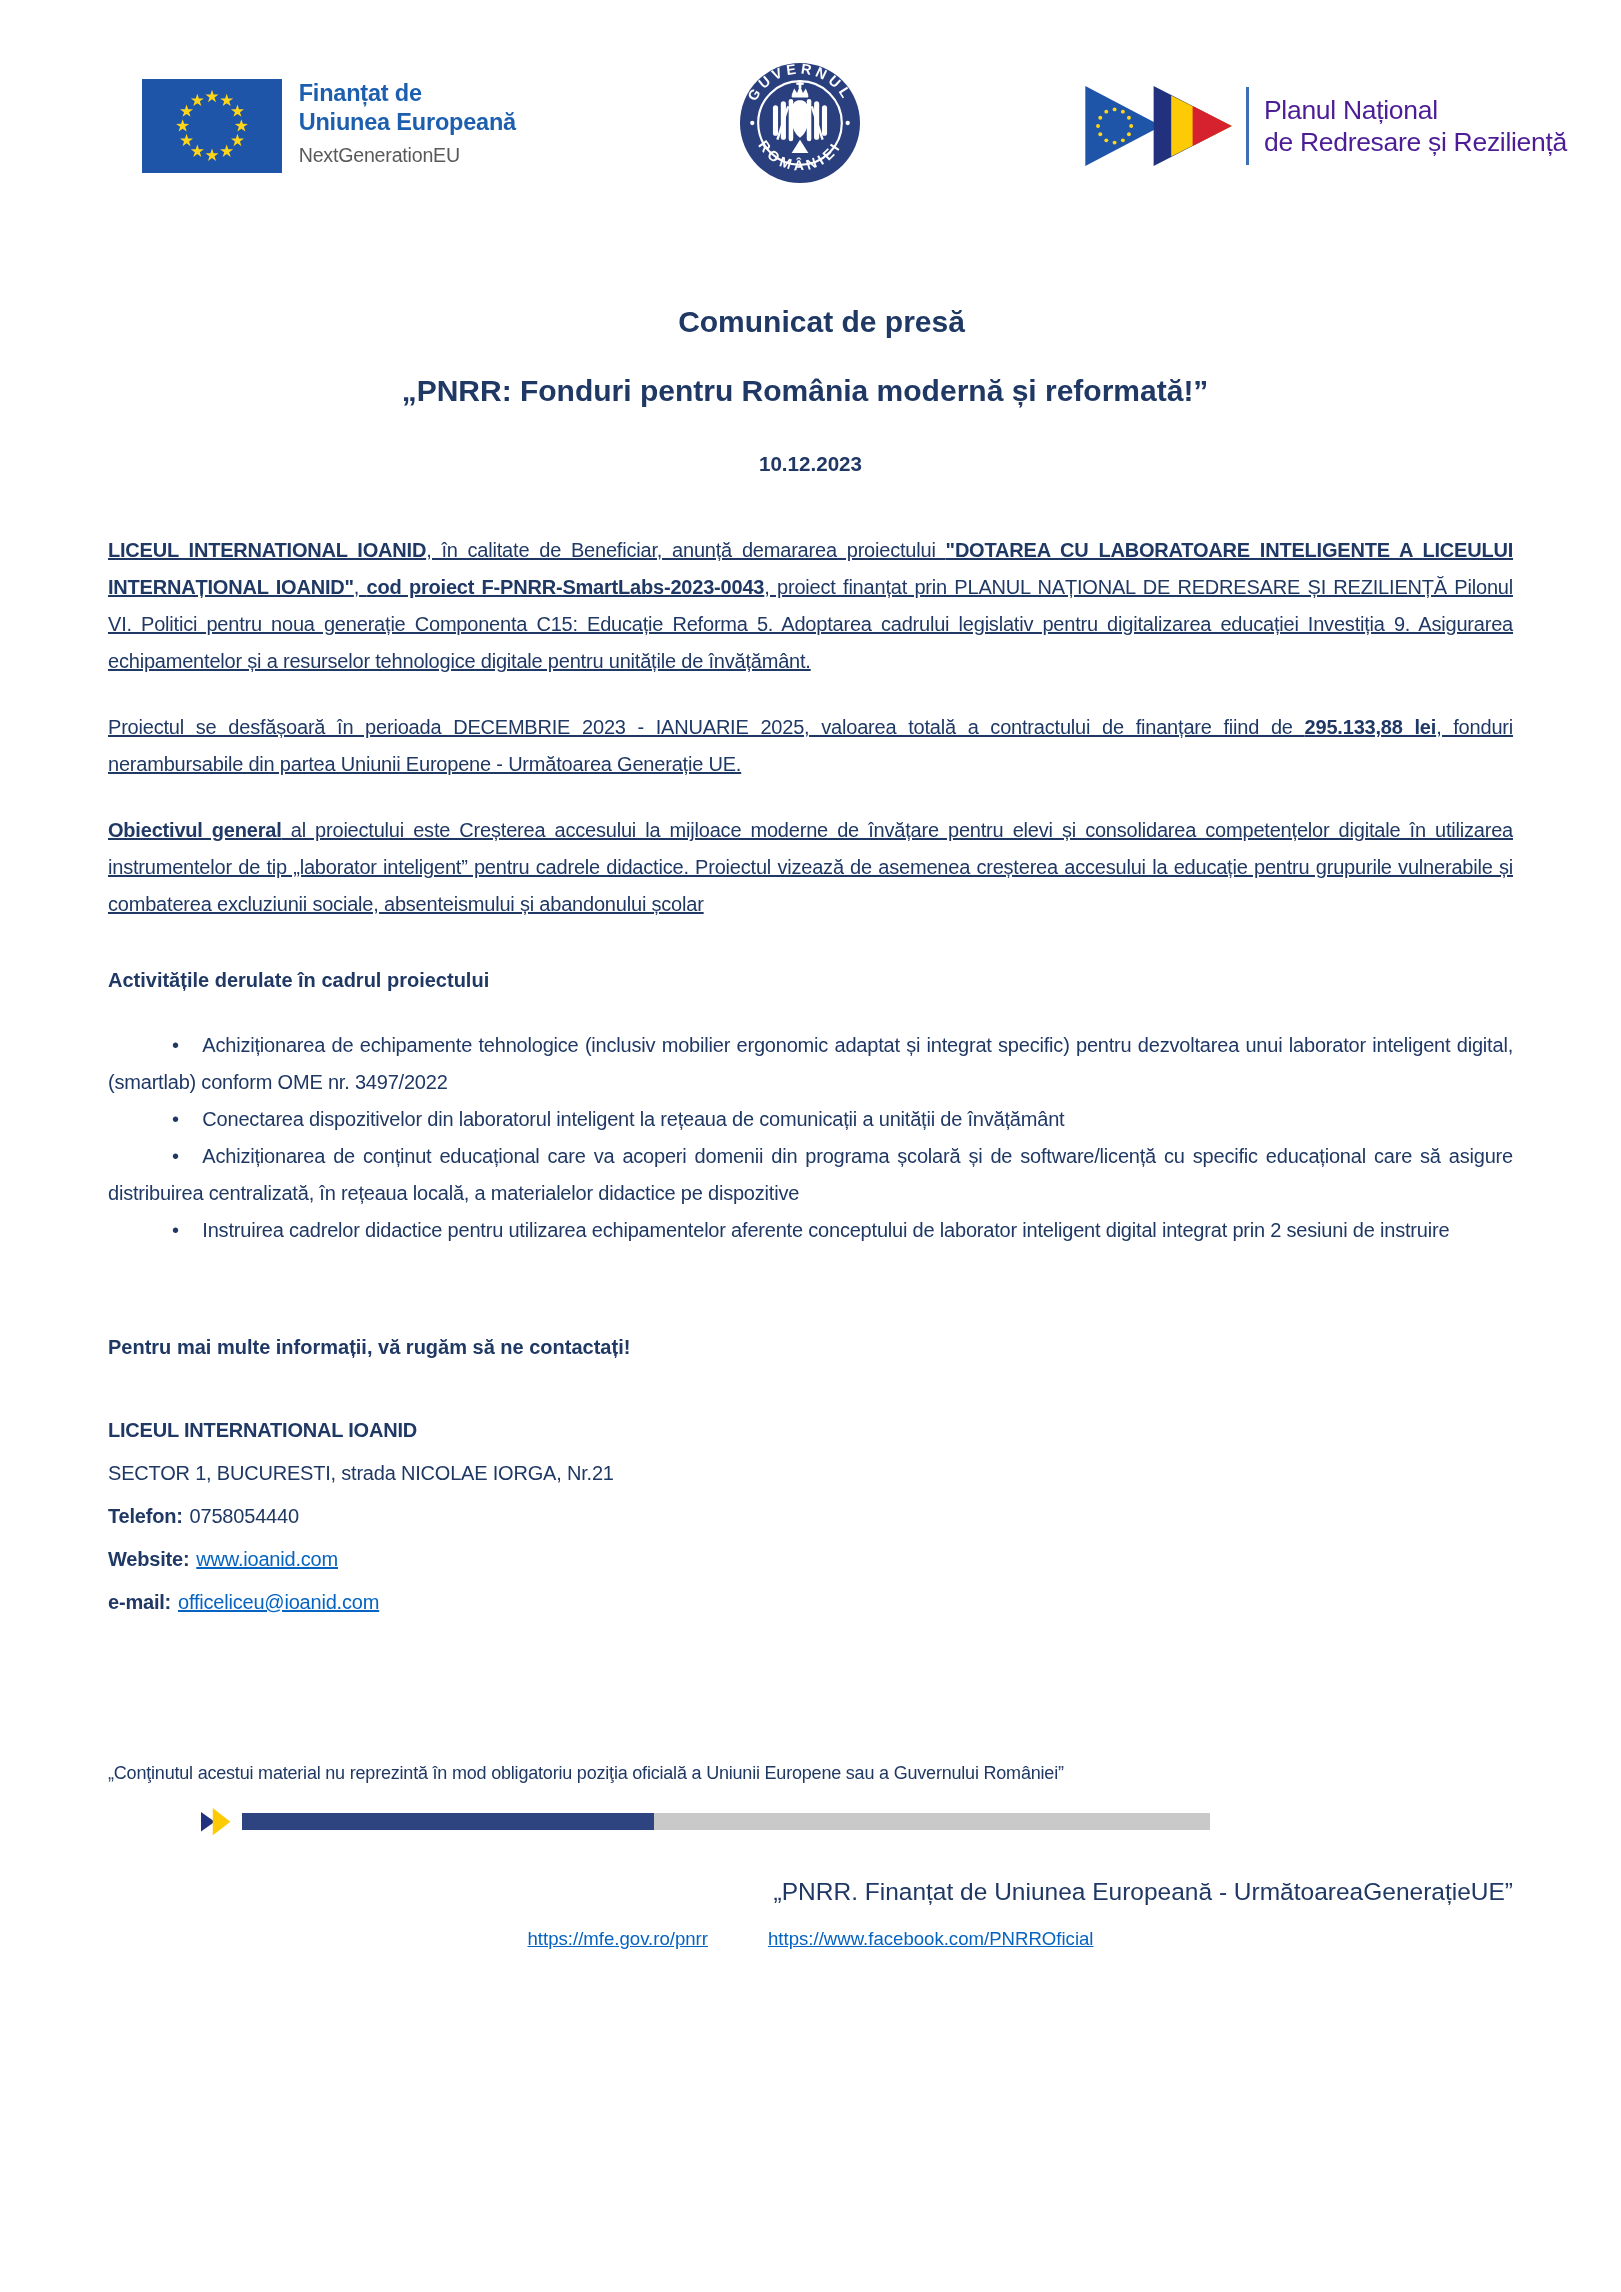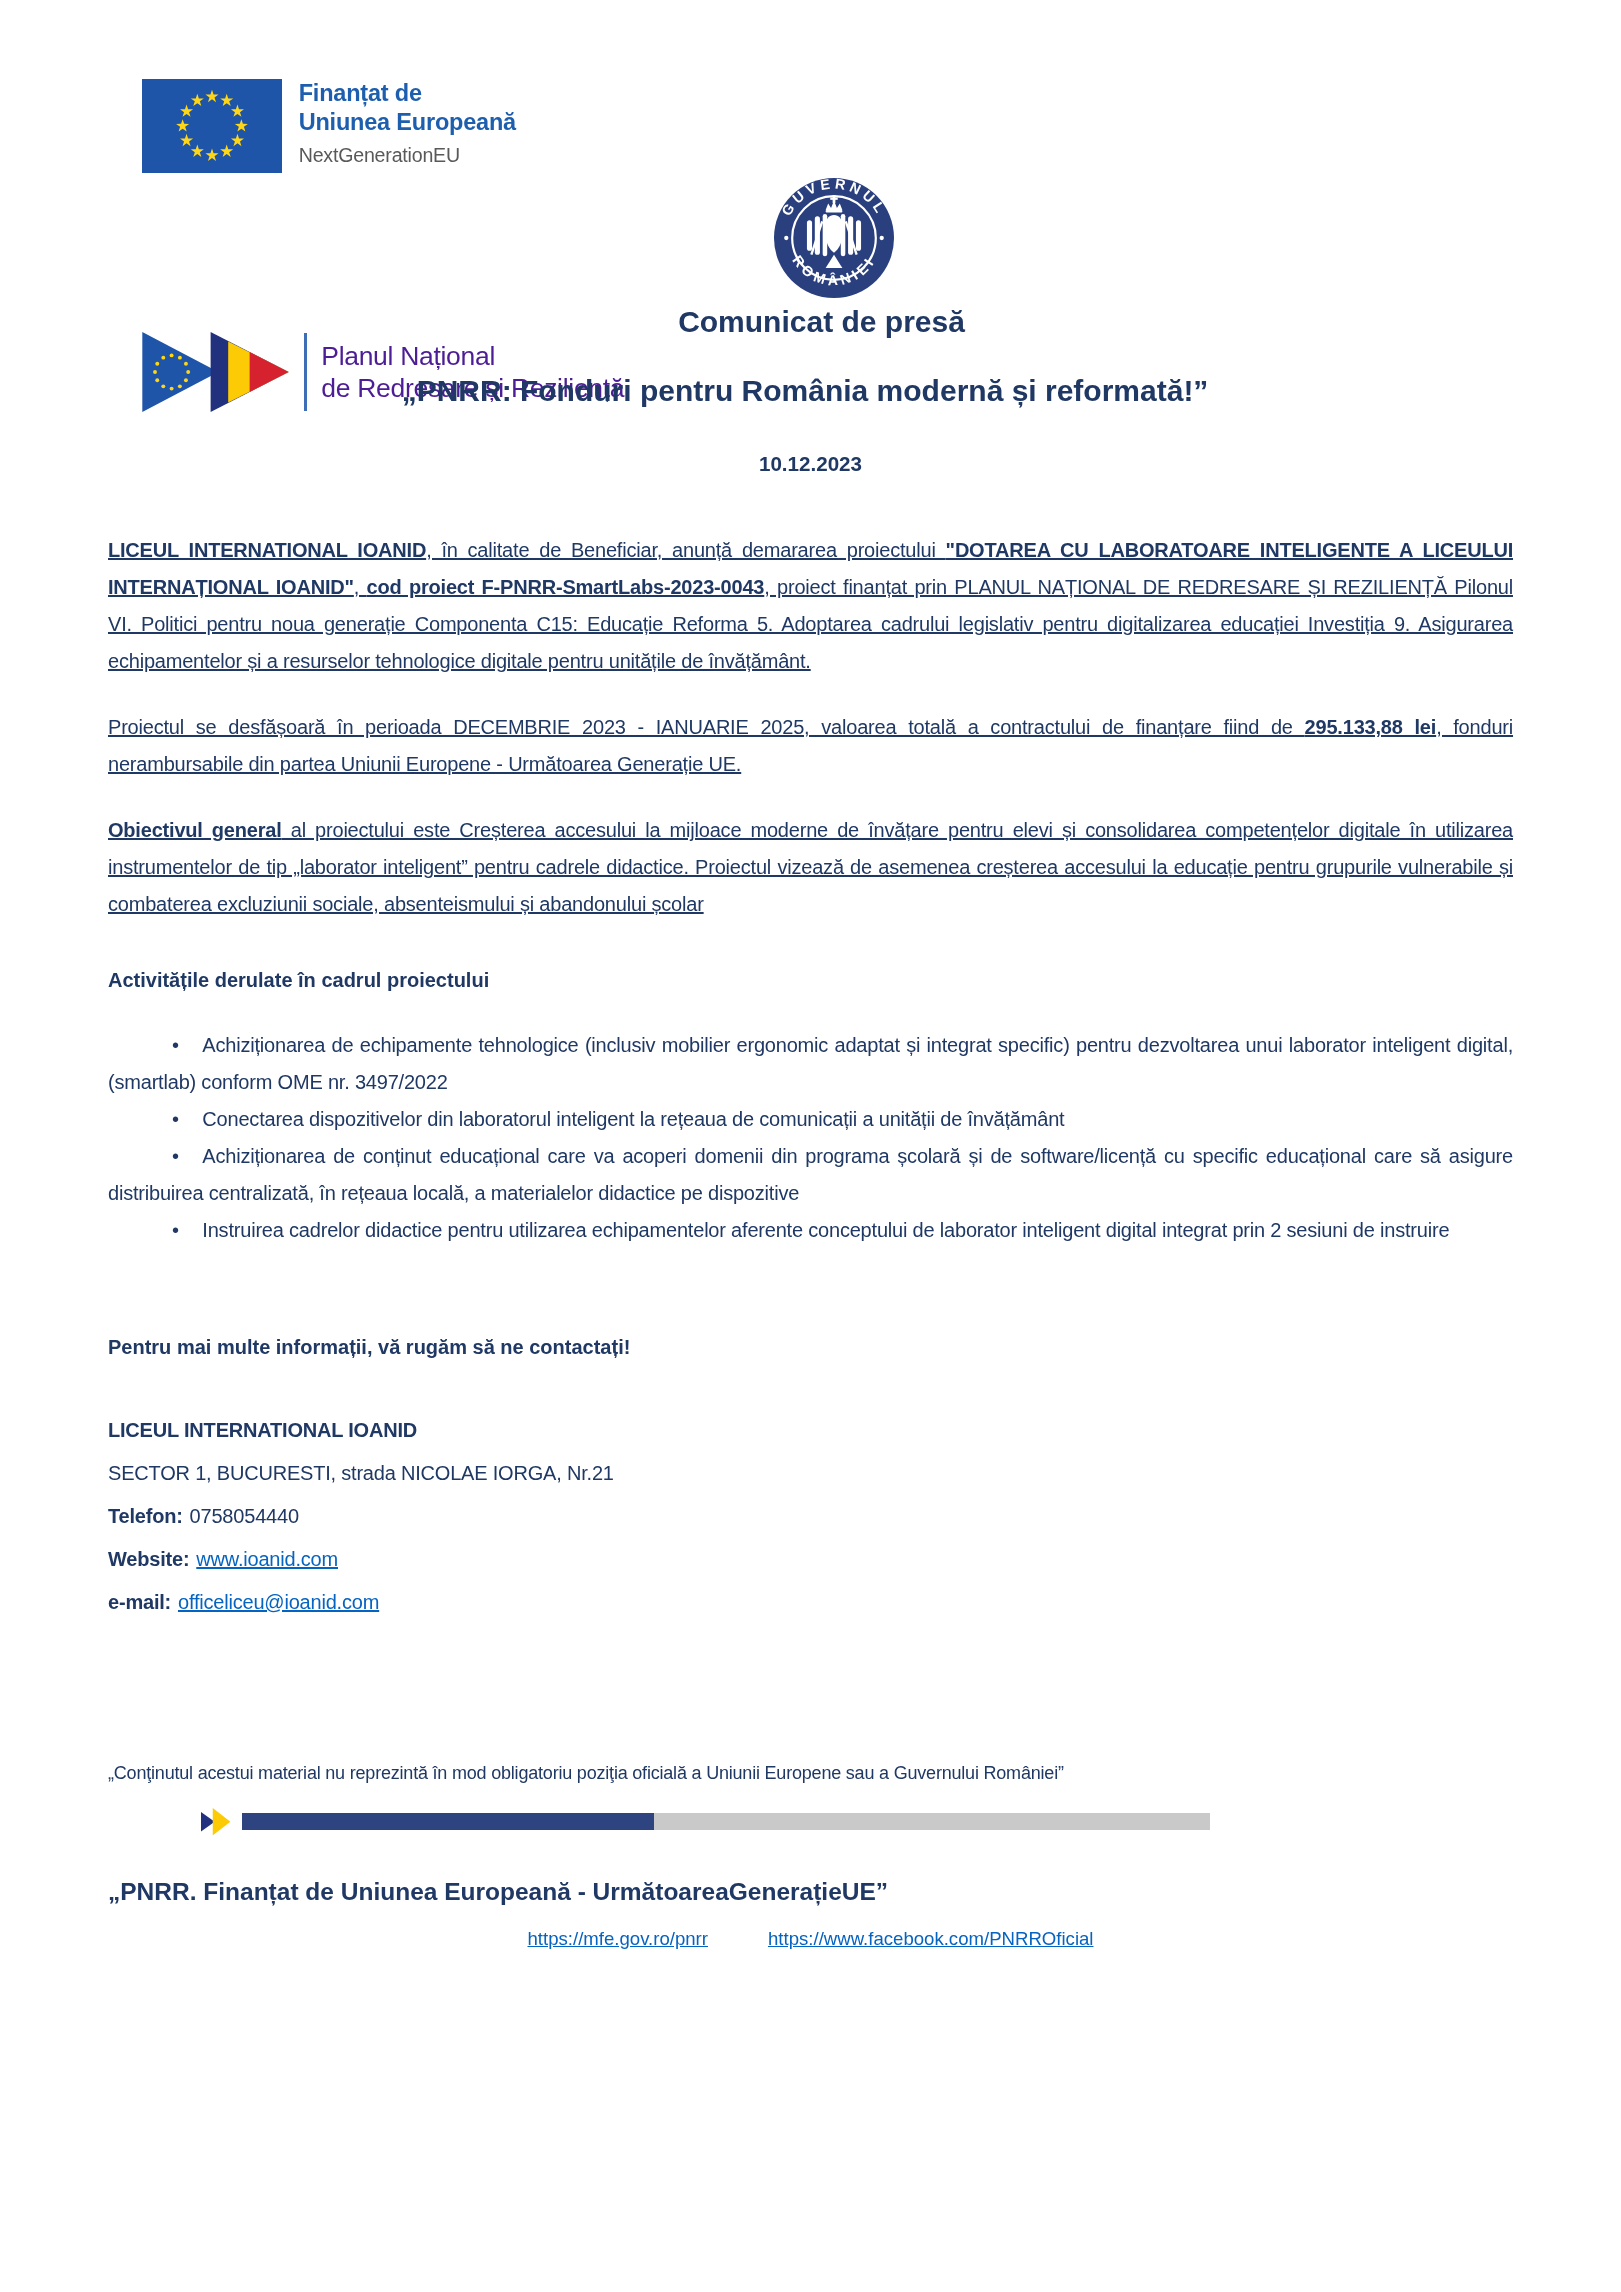--- a/index.html
+++ b/index.html
@@ -2,21 +2,21 @@
 <html lang="ro"><head>
 <meta charset="utf-8">
 <style>
   html,body { margin:0; padding:0; background:#ffffff; }
   .page {
     position:relative; width:1621px; height:2293px; background:#fff;
     font-family:"Liberation Sans","DejaVu Sans",sans-serif;
     color:#1F3864; overflow:hidden;
   }
   
-  .logos { display:flex; align-items:flex-start; padding:57px 96px 0 142px; height:147px;flex-direction:column; }
+  .logos { display:flex; align-items:flex-start; padding:57px 54px 0 142px; height:147px; }
   .eu-logo { display:flex; gap:16.7px; }
   .eu-flag { margin-top:21.6px; }
   .eu-text { margin-top:21.6px; }
   .eu-funded { font-size:23.5px; font-weight:bold; color:#1D5FAE; line-height:29px; letter-spacing:-0.2px; }
   .eu-nextgen { font-size:19.6px; color:#595959; margin-top:7.8px; letter-spacing:-0.2px; }
   .gov-logo { margin:4.9px auto 0 auto; }
   .pnrr-logo { display:flex; align-items:center; gap:14.7px; margin-top:29px; }
   .pnrr-divider { width:2.9px; height:78px; background:#3E6EB5; }
   .pnrr-text { font-size:26.5px; color:#4c1d95; line-height:32px; letter-spacing:-0.3px; }
   
@@ -36,21 +36,21 @@
   .contact-line { font-size:20px; line-height:43px; letter-spacing:-0.2px; }
   .org { font-weight:bold; margin-top:43px; }
   .label { font-weight:bold; margin-right:6.9px; }
   .link { color:#0563C1; text-decoration:underline; cursor:pointer; }
   
   .disclaimer { font-size:18px; margin:137px 0 0 0; line-height:25.5px; letter-spacing:-0.2px; }
   .bar-row { display:flex; align-items:center; margin:21.6px 0 0 93px; height:27.4px; }
   .bar-arrows { flex:0 0 auto; margin-right:-3.9px; position:relative; z-index:2; }
   .bar-fill { width:412px; height:17.6px; background:#2E4480; }
   .bar-rest { width:556px; height:17.6px; background:#C9C9C9; }
-  .slogan { font-size:24.5px; font-weight:bold; text-align:left; margin:39px 0 0 0; line-height:35px; }
+  .slogan { font-size:24.5px; font-weight:normal; text-align:right; margin:39px 0 0 0; line-height:35px; }
   .links-row { display:flex; justify-content:center; gap:60px; margin-top:17.6px; font-size:18.6px; line-height:23.5px; }
 </style>
 </head>
 <body>
 
 <div class="page">
 
   <header class="logos">
 
     <div class="eu-logo">

